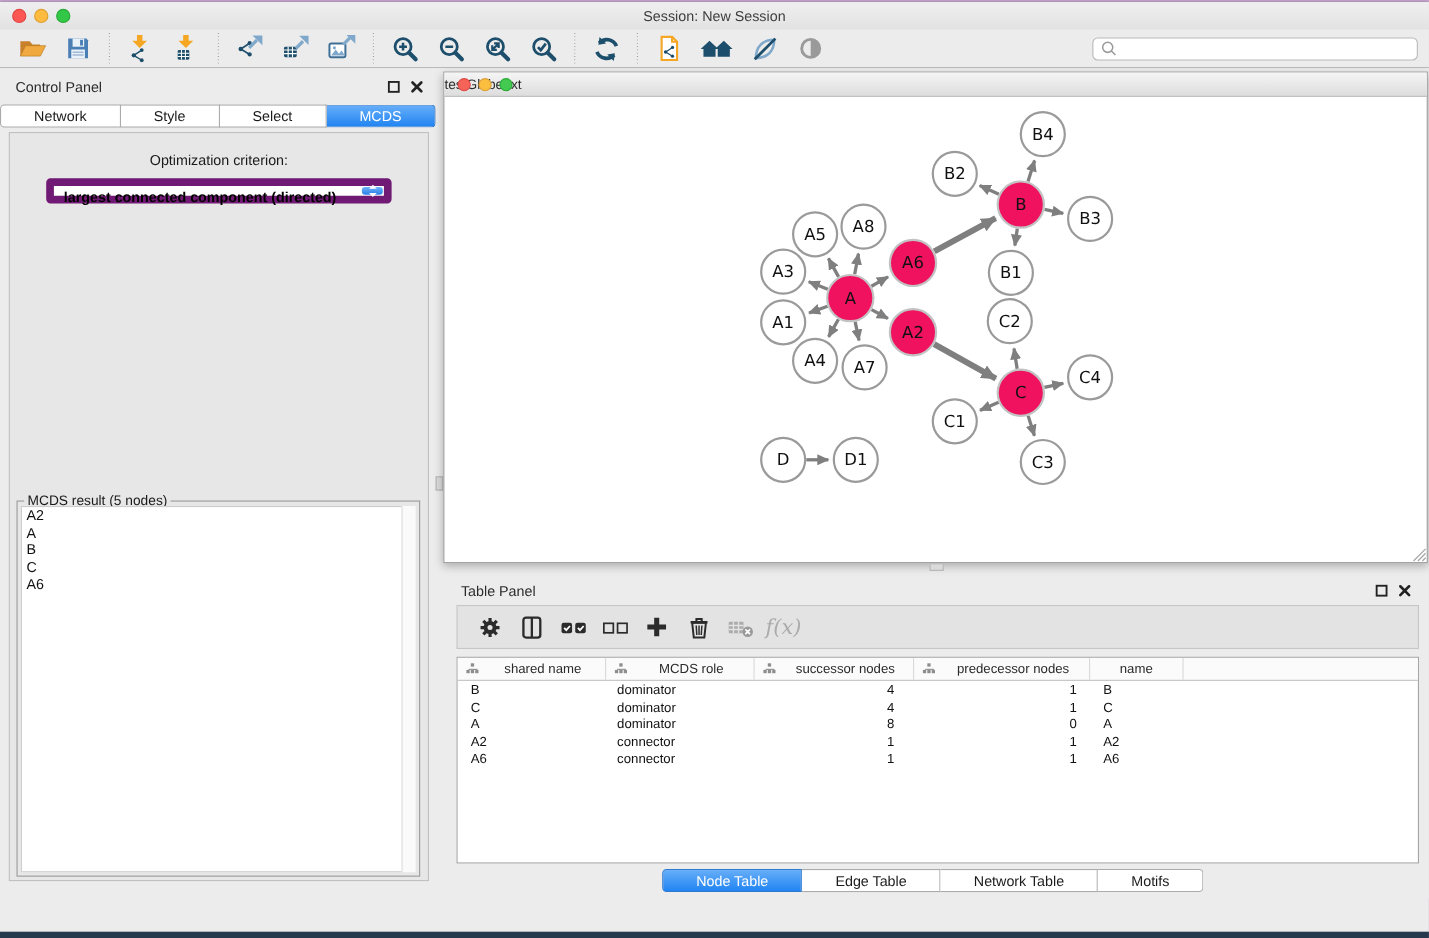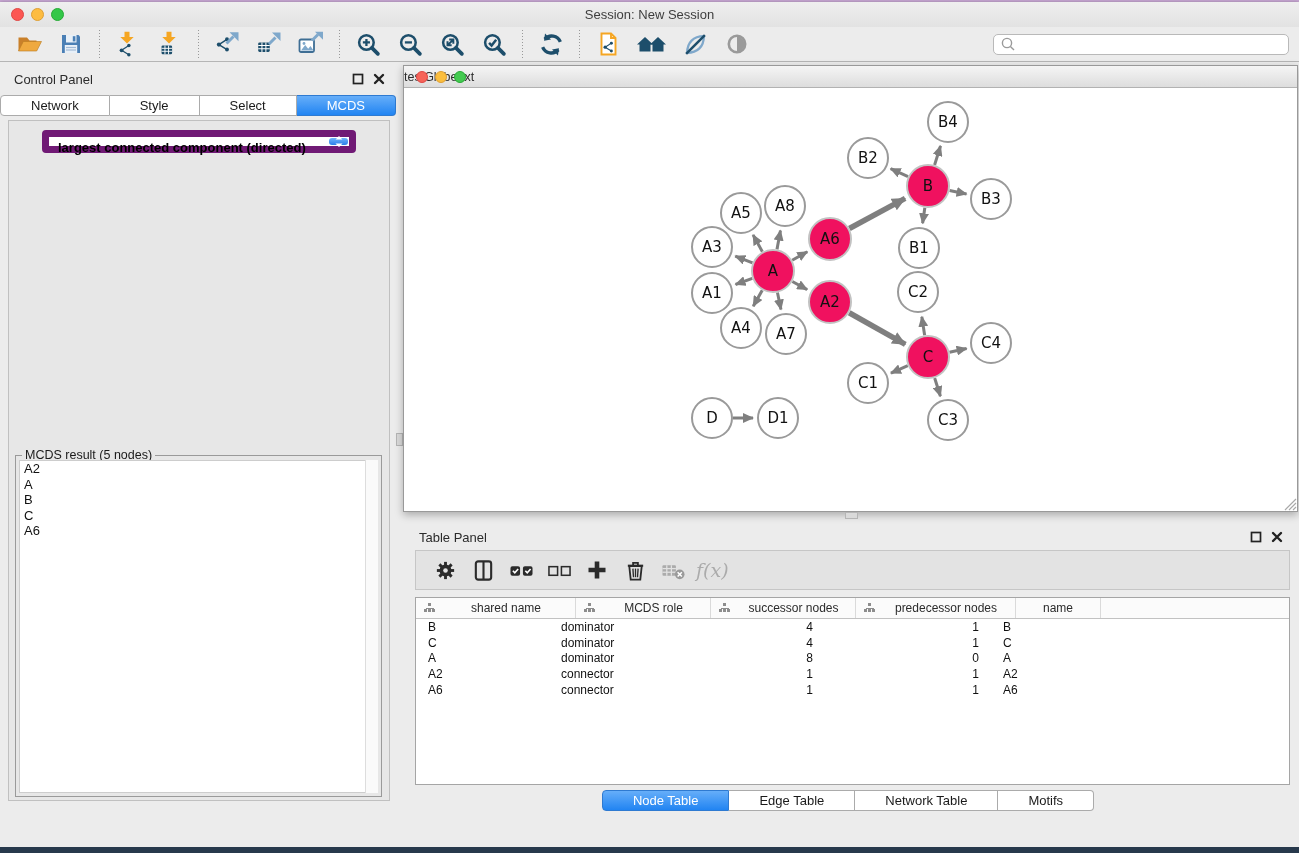--- a/index.html
+++ b/index.html
@@ -306,20 +306,21 @@
           </span>
         </div>
         <div class="cp-tabs" id="cp-tabs">
             <div class="seg">Network</div>
             <div class="seg">Style</div>
             <div class="seg">Select</div>
             <div class="seg active">MCDS</div>
           </div>
 
         <div class="cp-body">
+          <div class="opt-label">Optimization criterion:</div>
           <div class="cp-select">
             <span>largest connected component (directed)</span>
             <span class="spinner">
               <svg width="12" height="15" viewBox="0 0 12 15">
                   <path d="M2.5 5.6 L6 2 L9.5 5.6 Z M2.5 9.4 L6 13 L9.5 9.4 Z" fill="#fff"></path>
                 </svg>
             </span>
           </div>
           <div class="result-group">
             <div class="group-title">MCDS result (5 nodes)</div>
@@ -540,21 +541,21 @@
                 <circle cx="19.5" cy="16" r="5" fill="#9a9a9a"></circle>
                 <path d="M17.3 13.8 l4.4 4.4 M21.7 13.8 l-4.4 4.4" stroke="#fff" stroke-width="1.6"></path>
               </svg>
             </div>
             <div class="tp-btn">
               <span class="fx">f(x)</span>
             </div>
           </div>
         <div class="tp-table">
           <div class="thead" id="tp-head">
-              <div class="th" style="width: 160px;">
+              <div class="th" style="width: 135px;">
                 <span class="tree-icon"></span>
                 <span class="lbl">shared name</span>
               </div>
               <div class="th" style="width: 135px;">
                 <span class="tree-icon"></span>
                 <span class="lbl">MCDS role</span>
               </div>
               <div class="th" style="width: 145px;">
                 <span class="tree-icon"></span>
                 <span class="lbl">successor nodes</span>

